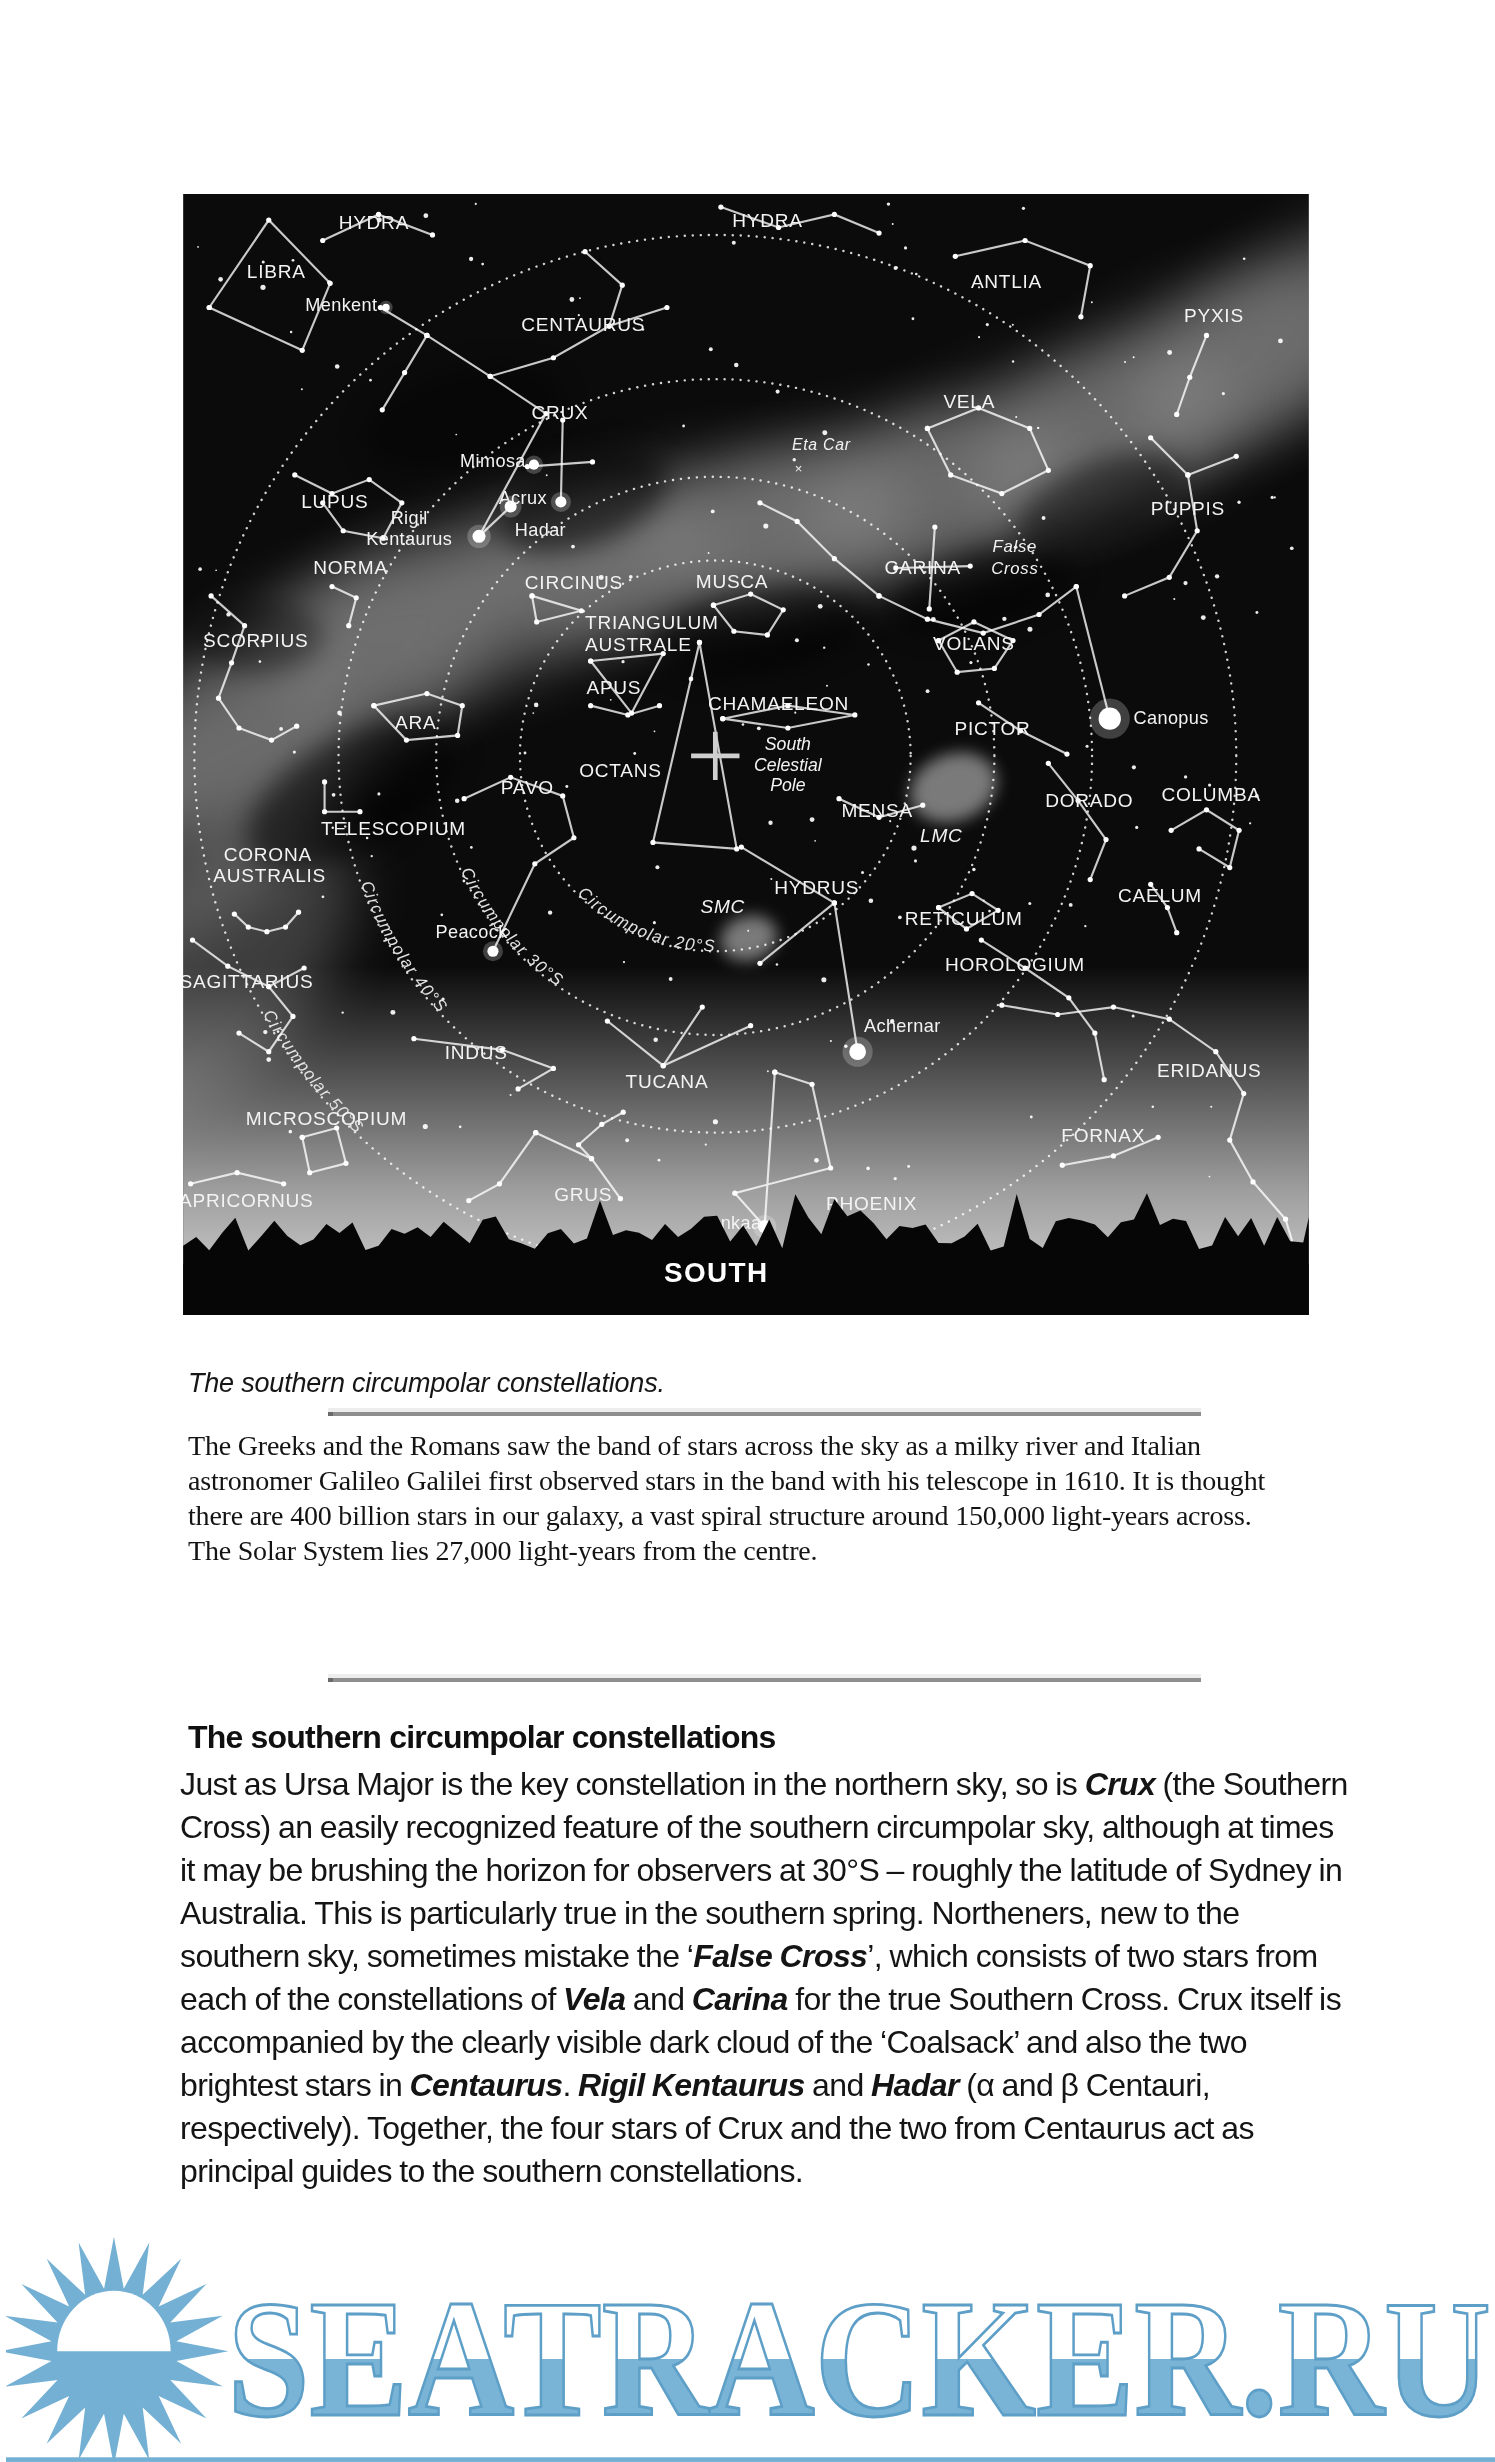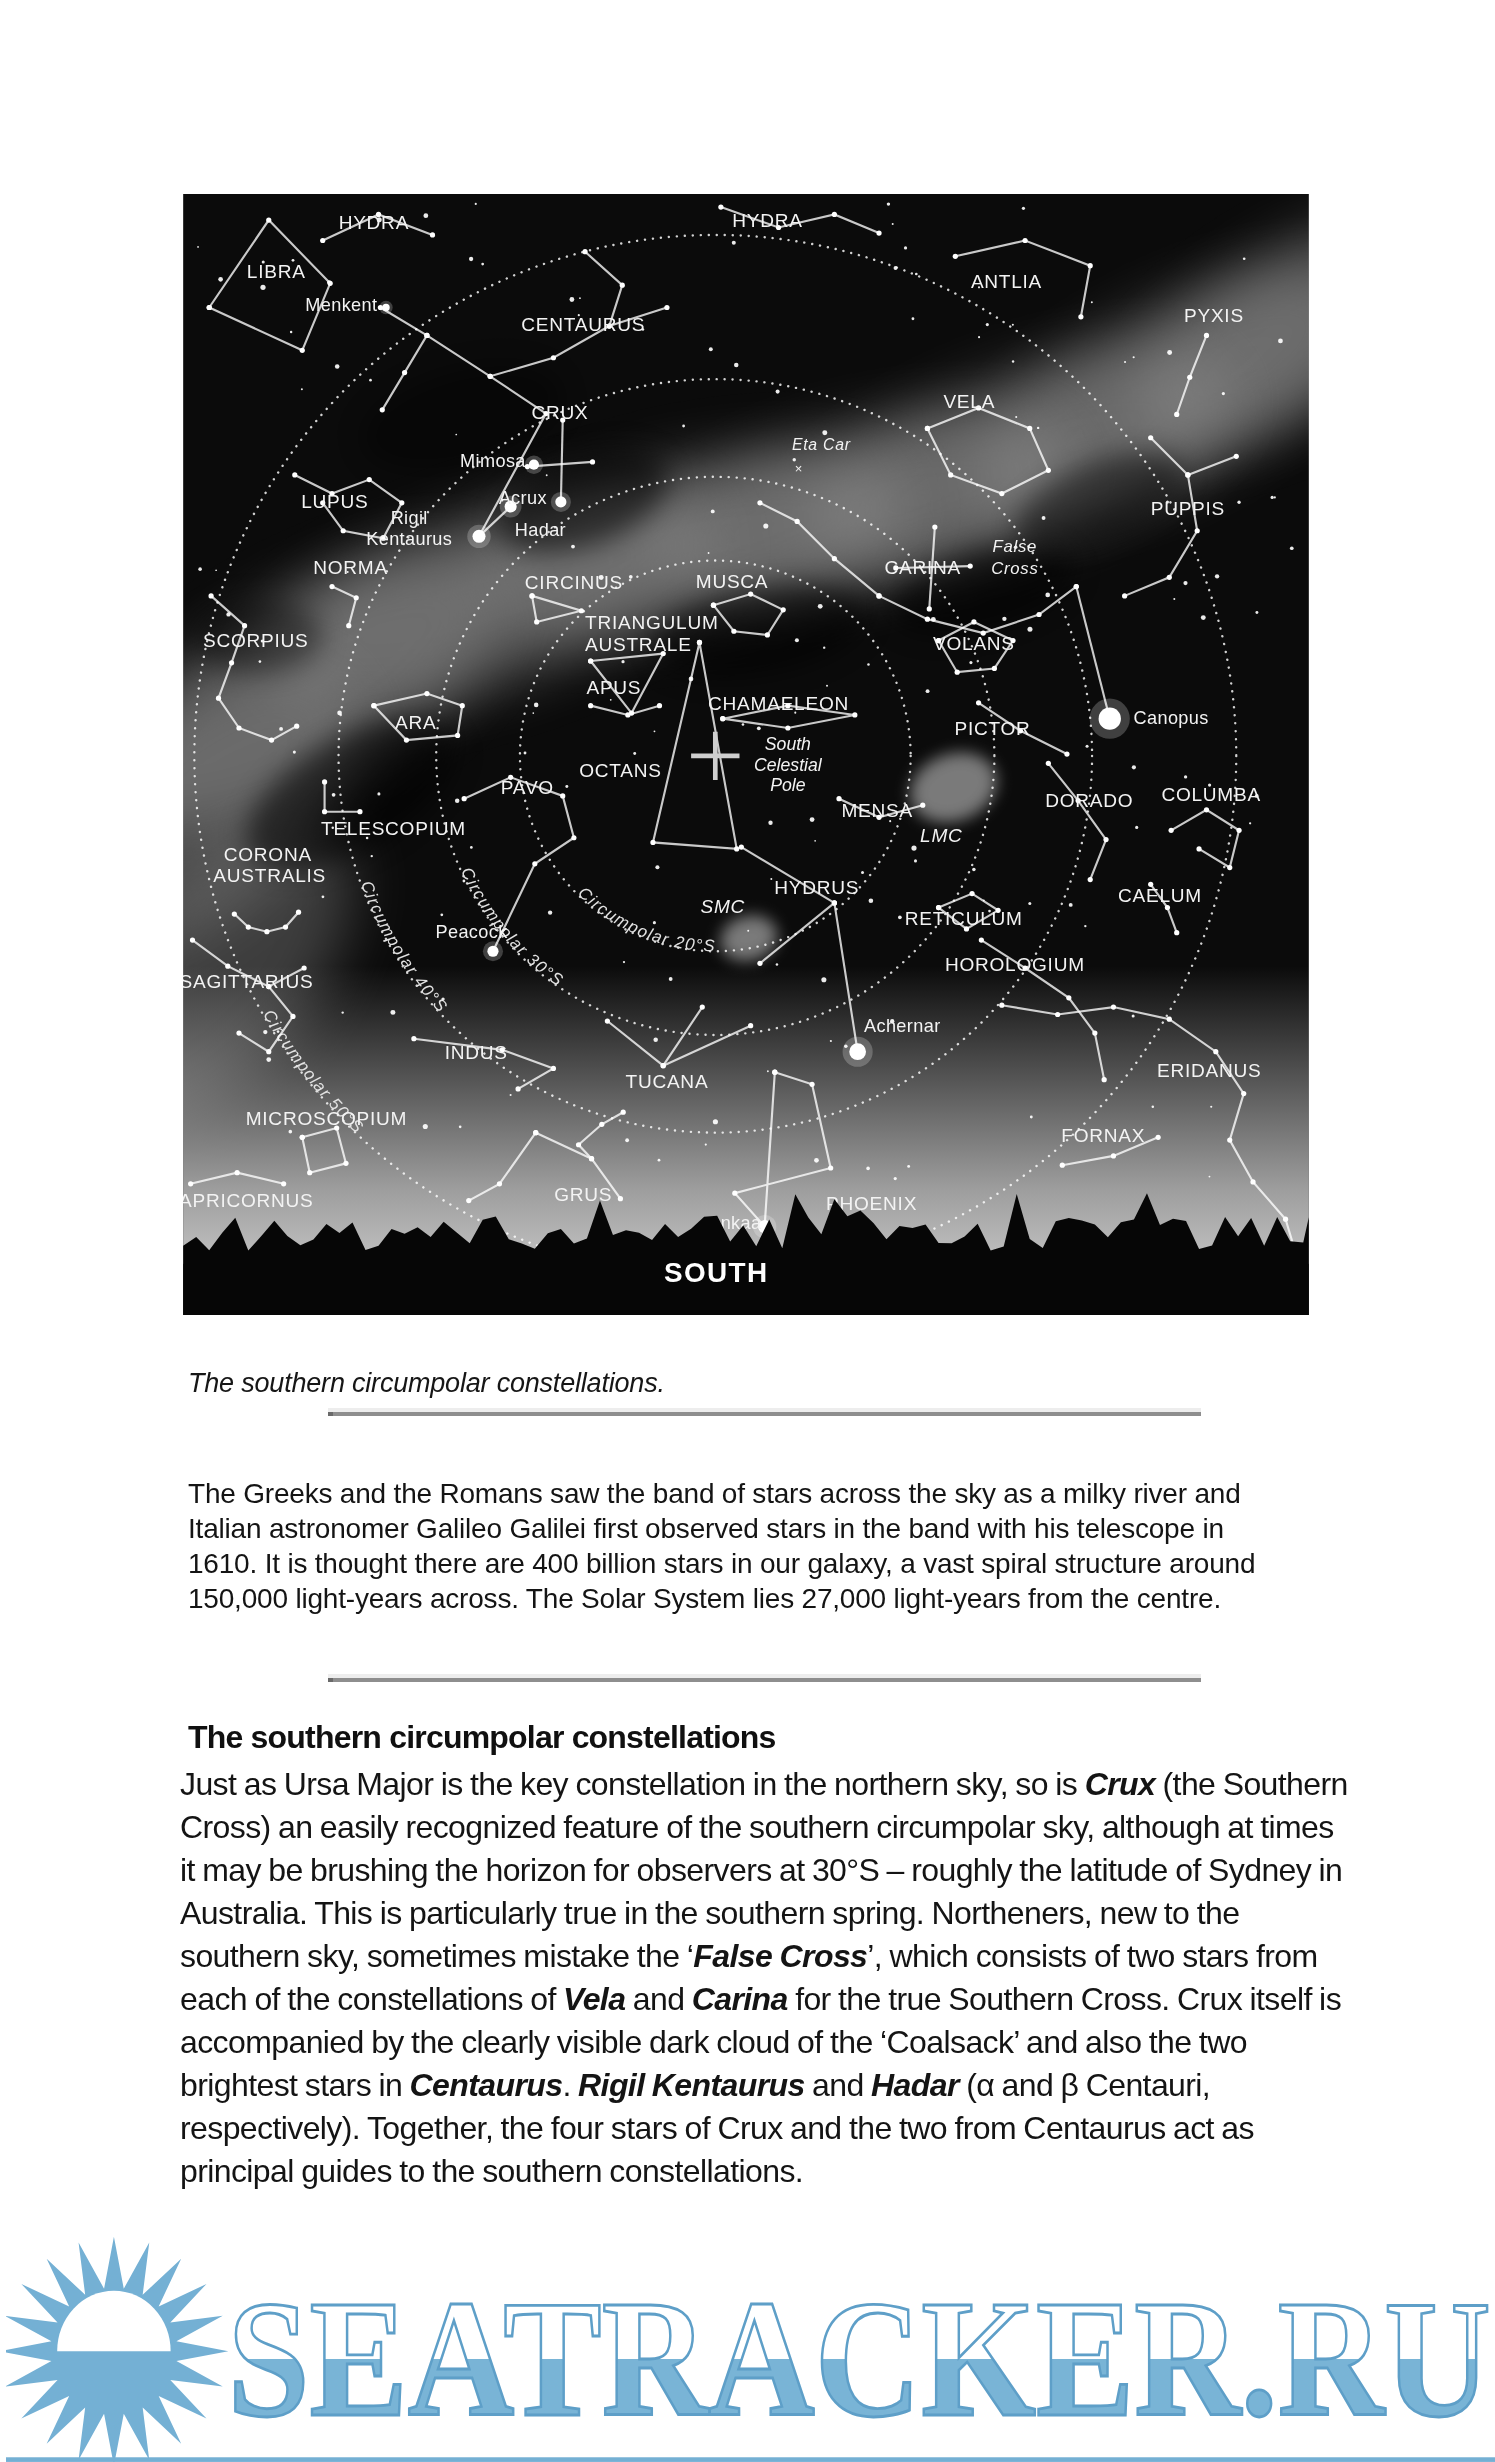--- a/index.html
+++ b/index.html
@@ -17,22 +17,22 @@
   .divider{
     position:absolute;left:328px;width:873px;height:8.4px;
     background:linear-gradient(to bottom,#ededed 0 44%,#8e8e8e 44% 100%);
   }
   .divider::before{
     content:"";position:absolute;left:0;bottom:0;width:4.7px;height:4.7px;background:#6a6a6a;
   }
   #divider-1{top:1408px;}
   #divider-2{top:1674px;}
   .intro-para{
-    position:absolute;left:188px;top:1476px;width:1084px;
-    font-size:28px;line-height:35px;letter-spacing:-0.2px;color:#141414;
+    position:absolute;left:188px;top:1428px;width:1084px;
+    font-size:28px;line-height:35px;letter-spacing:-0.2px;color:#141414;font-family:Liberation Serif, serif;
   }
   .section-heading{
     position:absolute;left:188px;top:1719px;
     font-size:32px;font-weight:bold;letter-spacing:-0.8px;color:#101010;
   }
   .section-para{
     position:absolute;left:180px;top:1763px;width:1169px;
     font-size:32px;line-height:43px;letter-spacing:-0.6px;word-spacing:-0.9px;color:#141414;
   }
   .section-para .bi{font-weight:bold;font-style:italic;}

